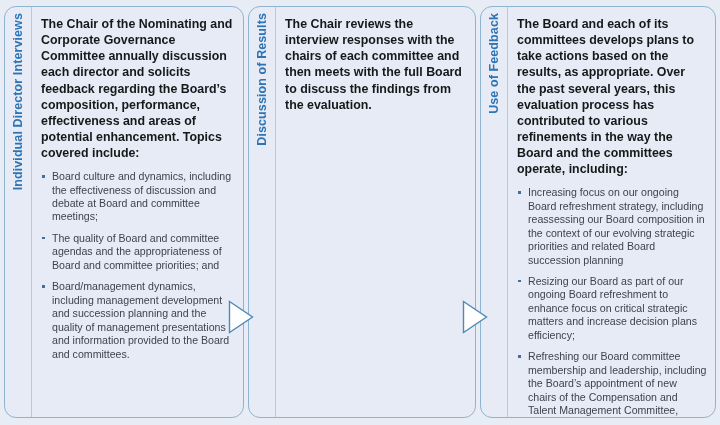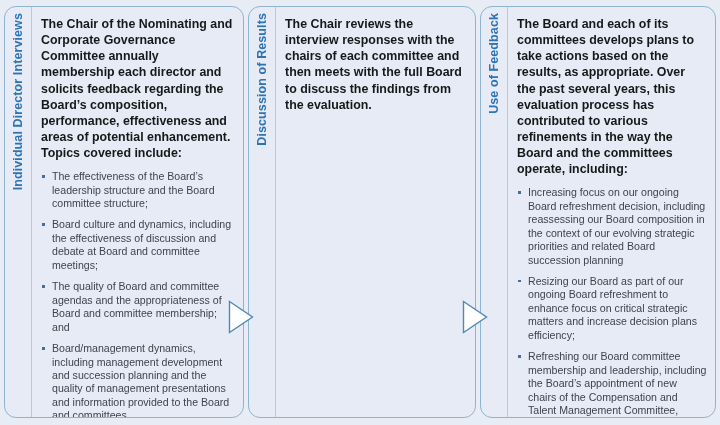--- a/index.html
+++ b/index.html
@@ -121,25 +121,24 @@
 </head>
 <body>
 
 <div class="diagram">
 
   <div class="panel" id="panel-1">
     <div class="panel-side">
       <div class="panel-side-label">Individual Director Interviews</div>
     </div>
     <div class="panel-body">
-      <p class="panel-lead">The Chair of the Nominating and Corporate Governance Committee annually membership each director and solicits feedback regarding the Board’s composition, performance, effectiveness and areas of potential enhancement. Topics covered include:</p>
+      <p class="panel-lead">The Chair of the Nominating and Corporate Governance Committee annually discussion each director and solicits feedback regarding the Board’s composition, performance, effectiveness and areas of potential enhancement. Topics covered include:</p>
       <ul class="bullet-list">
-        <li class="bullet-item">The effectiveness of the Board’s leadership structure and the Board committee structure;</li>
         <li class="bullet-item">Board culture and dynamics, including the effectiveness of discussion and debate at Board and committee meetings;</li>
-        <li class="bullet-item">The quality of Board and committee agendas and the appropriateness of Board and committee membership; and</li>
+        <li class="bullet-item">The quality of Board and committee agendas and the appropriateness of Board and committee priorities; and</li>
         <li class="bullet-item">Board/management dynamics, including management development and succession planning and the quality of management presentations and information provided to the Board and committees.</li>
       </ul>
     </div>
   </div>
 
   <div class="arrow" id="arrow-1">
     <svg width="26" height="34" viewBox="0 0 26 34" xmlns="http://www.w3.org/2000/svg" aria-hidden="true">
       <polygon points="1.5,1.5 24.5,17 1.5,32.5" fill="#ffffff" stroke="#4f89b5" stroke-width="1.4" stroke-linejoin="miter"></polygon>
     </svg>
   </div>
@@ -159,21 +158,21 @@
     </svg>
   </div>
 
   <div class="panel" id="panel-3">
     <div class="panel-side">
       <div class="panel-side-label">Use of Feedback</div>
     </div>
     <div class="panel-body">
       <p class="panel-lead">The Board and each of its committees develops plans to take actions based on the results, as appropriate. Over the past several years, this evaluation process has contributed to various refinements in the way the Board and the committees operate, including:</p>
       <ul class="bullet-list">
-        <li class="bullet-item">Increasing focus on our ongoing Board refreshment decision, including reassessing our Board composition in the context of our evolving strategic priorities and related Board succession planning</li>
+        <li class="bullet-item">Increasing focus on our ongoing Board refreshment strategy, including reassessing our Board composition in the context of our evolving strategic priorities and related Board succession planning</li>
         <li class="bullet-item">Resizing our Board as part of our ongoing Board refreshment to enhance focus on critical strategic matters and increase decision plans efficiency;</li>
         <li class="bullet-item">Refreshing our Board committee membership and leadership, including the Board’s appointment of new chairs of the Compensation and Talent Management Committee, Nominating and Corporate Governance Committee, and Audit Committee as well as its dissolution of the Corporate Responsibility and Sustainability Committee; and</li>
 
       </ul>
     </div>
   </div>
 
 </div>
 
 </body></html>

